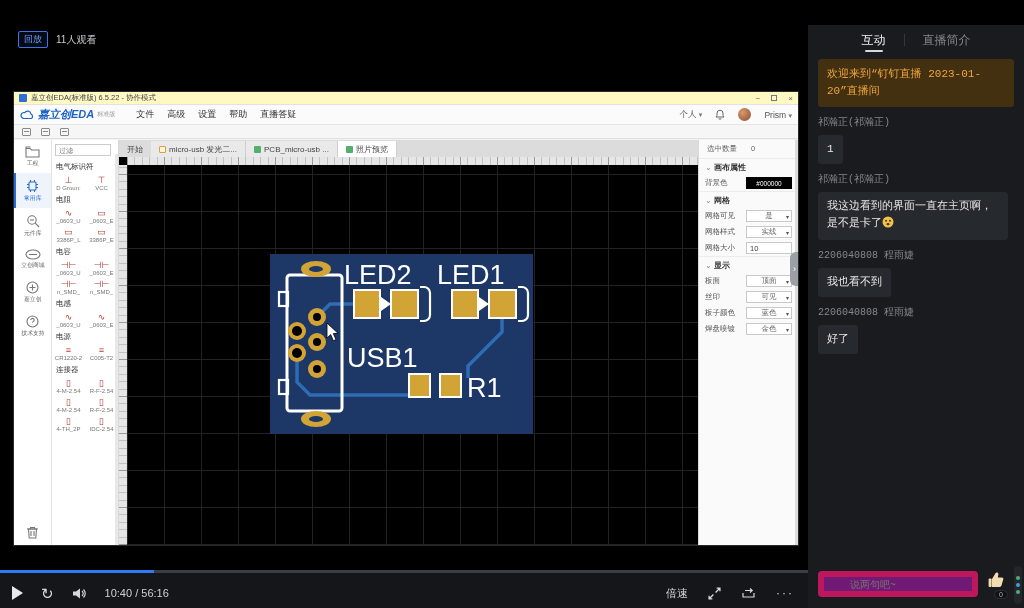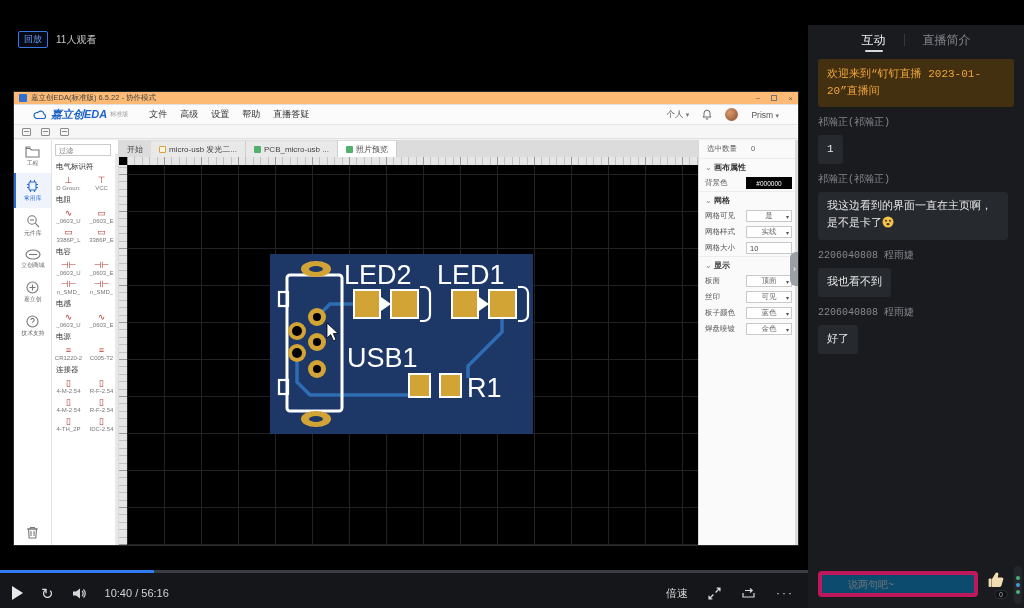--- a/index.html
+++ b/index.html
@@ -28,26 +28,26 @@
   .ctrl-right { position:absolute; right:14px; top:8px; bottom:0; display:flex; align-items:center; gap:20px; }
   .play-btn { width:0; height:0; border-left:11px solid #e8e8e8; border-top:7px solid transparent; border-bottom:7px solid transparent; cursor:pointer; }
   .refresh-btn { color:#d8d8d8; font-size:15px; cursor:pointer; line-height:1; }
   .time { color:#cfd1d4; font-size:11px; }
   .speed { color:#d8d8d8; font-size:11px; cursor:pointer;margin-left:38px; }
   .dots { color:#d8d8d8; font-size:12px; letter-spacing:2px; cursor:pointer; }
 
   
   .eda { position:absolute; left:14px; top:67px; width:784px; height:453px; background:#f2f2f2;
     overflow:hidden; font-size:9px; color:#333; box-shadow:0 0 0 1px #2a2a2a; }
-  .eda-titlebar { height:13px; background:#fdba74; display:flex; align-items:center; padding:0 5px; gap:4px; border-bottom:1px solid #e2e2e2;}
+  .eda-titlebar { height:13px; background:#fef9c3; display:flex; align-items:center; padding:0 5px; gap:4px; border-bottom:1px solid #e2e2e2;}
   .eda-appicon { width:8px; height:8px; background:#2f6fd0; border-radius:1px; flex:none;}
   .eda-title { font-size:7.5px; color:#444; }
   .eda-winctl { margin-left:auto; display:flex; gap:11px; align-items:center; color:#666; font-size:8px; }
   .eda-box { width:6px; height:6px; border:1px solid #777; }
-  .eda-menubar { height:20px; background:#fbfbfb; display:flex; align-items:center; padding:0 19px; gap:13px; border-bottom:1px solid #e5e5e5;}
+  .eda-menubar { height:20px; background:#fbfbfb; display:flex; align-items:center; padding:0 6px; gap:13px; border-bottom:1px solid #e5e5e5;}
   .logo { display:flex; align-items:center; gap:3px; margin-right:8px; }
   .logo b { color:#1d63c8; font-size:11px; font-style:italic; }
   .logo i { color:#999; font-size:6px; font-style:normal; }
   .menu-item { font-size:9px; color:#333; cursor:pointer; }
   .mspacer { flex:1; }
   .acct { font-size:8.5px; color:#555; cursor:pointer; }
   .caret { font-size:7px; color:#777; }
   .avatar { width:13px; height:13px; border-radius:50%; background:radial-gradient(circle at 35% 35%, #d99a6c, #8a4a2e); }
   .eda-toolbar { height:14px; background:#f6f6f6; display:flex; align-items:center; gap:10px; padding:0 8px; border-bottom:1px solid #e0e0e0; }
   .tb-ico { width:9px; height:8px; border:1px solid #8a8a8a; border-radius:1px; position:relative; cursor:pointer;}
@@ -124,22 +124,22 @@
   .ctab.active::after { content:""; position:absolute; bottom:3px; left:50%; transform:translateX(-50%); width:18px; height:2px; background:#d8d8d8; border-radius:1px;}
   .ctab-div { width:1px; height:12px; background:#34373c; }
   .chat-scroll { flex:1; overflow:hidden; padding:4px 10px 0;font-family:Liberation Mono, monospace; }
   .welcome { background:#433010; color:#f0a53c; font-size:11px; line-height:1.55; padding:7px 9px; border-radius:3px; margin-bottom:4px;}
   .msg { margin-top:8px; }
   .msg-user { color:#84878d; font-size:10px; }
   .msg-bubble { display:inline-block; background:#26292e; color:#e8e8e8; font-size:11px; line-height:1.55;
     padding:6px 9px; border-radius:3px; margin-top:6px; max-width:190px; }
   .emoji-face { display:inline-block; vertical-align:-2px; }
   .chat-input-row { flex:none; height:46px; position:relative; }
-  .chat-input { position:absolute; left:10px; top:9px; width:160px; height:26px; background:#0c4a6e;
-    border:4px solid #be185d; border-radius:4px; color:#9a9da3; font-size:10px; padding:0 8px 0 26px; outline:none;}
+  .chat-input { position:absolute; left:10px; top:9px; width:160px; height:26px; background:#701a75;
+    border:6px solid #be185d; border-radius:4px; color:#9a9da3; font-size:10px; padding:0 8px 0 26px; outline:none;}
   .emoji-btn { position:absolute; left:17px; top:15px; color:#84878d; font-size:12px; line-height:1; cursor:pointer; }
   .like-btn { position:absolute; right:18px; top:8px; cursor:pointer; }
   .like-badge { position:absolute; right:16px; top:28px; background:#101215; color:#aeb1b6; font-size:7px;
     border-radius:6px; padding:0 4px; border:1px solid #2c2f34;}
   .emoji-strip { position:absolute; right:2px; top:4px; width:8px; height:38px; background:#23262b; border-radius:4px;
     display:flex; flex-direction:column; align-items:center; justify-content:center; gap:3px; cursor:pointer;}
   .emoji-strip i { width:4px; height:4px; border-radius:50%; display:block; }
 </style>
 </head>
 <body>

